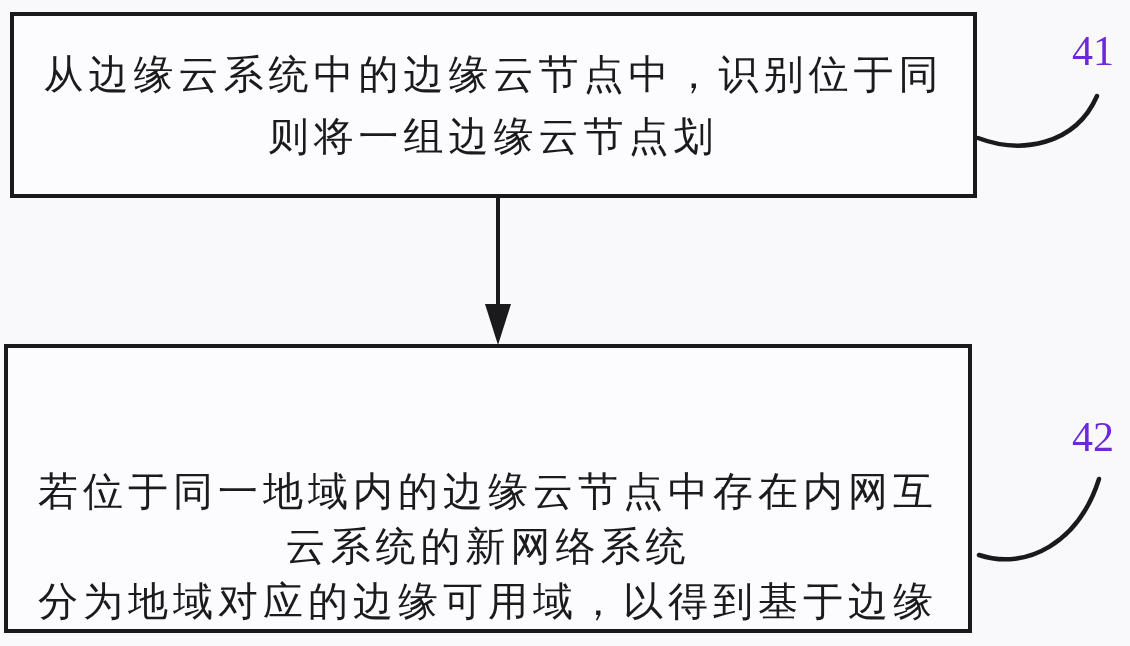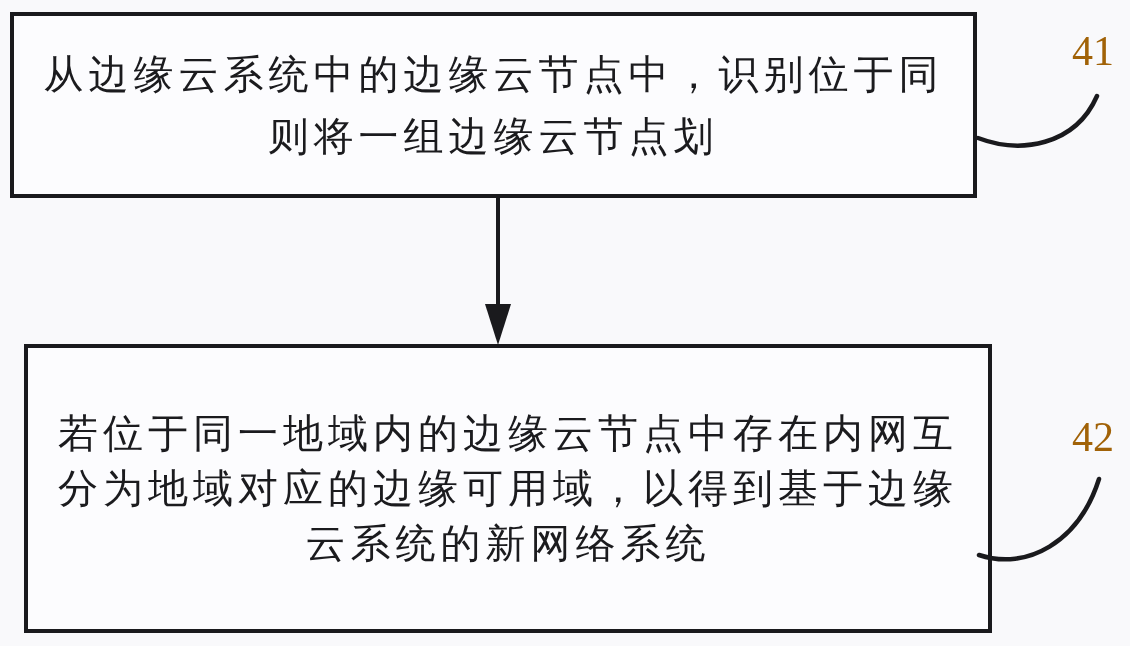--- a/index.html
+++ b/index.html
@@ -24,37 +24,38 @@
     justify-content: center;
     align-items: center;
   }
   .box-41 {
     left: 10px;
     top: 12px;
     width: 967px;
     height: 186px;
   }
   .box-42 {
-    left: 24px;
+    left: 4px;
     top: 344px;
     width: 968px;
     height: 289px;
+    justify-content: flex-end;
   }
   .step-line {
     color: #1b1b1e;
     font-size: 40px;
     letter-spacing: 5px;
     text-align: center;
     white-space: nowrap;
   }
   .box-41 .step-line { line-height: 62px; }
   .box-42 .step-line { line-height: 55px; }
   .ref-label {
     position: absolute;
-    color: #a16207;
+    color: #6d28d9;
     font-family: "Liberation Serif", serif;
     font-size: 42px;
     line-height: 1;
   }
   .ref-41 { left: 1072px; top: 30px; }
   .ref-42 { left: 1072px; top: 416px; }
   .connector-svg {
     position: absolute;
     overflow: visible;
   }
@@ -72,22 +73,22 @@
     <div class="step-line">则将一组边缘云节点划</div>
   </div>
 
   <svg class="connector-svg arrow-svg" width="40" height="150" viewBox="0 0 40 150">
     <line x1="20" y1="2" x2="20" y2="112" stroke="#1a1a1d" stroke-width="4"></line>
     <polygon points="7,108 33,108 20,149" fill="#1a1a1d"></polygon>
   </svg>
 
   <div class="step-box box-42">
     <div class="step-line">若位于同一地域内的边缘云节点中存在内网互</div>
+    <div class="step-line">云系统的新网络系统</div>
     <div class="step-line">分为地域对应的边缘可用域，以得到基于边缘</div>
-    <div class="step-line">云系统的新网络系统</div>
   </div>
 
   <div class="ref-label ref-41">41</div>
   <svg class="connector-svg hook-41-svg" width="135" height="65" viewBox="0 0 135 65">
     <path d="M 3 50 C 45 66, 100 58, 122 8" fill="none" stroke="#1a1a1d" stroke-width="4.5" stroke-linecap="round"></path>
   </svg>
 
   <div class="ref-label ref-42">42</div>
   <svg class="connector-svg hook-42-svg" width="135" height="95" viewBox="0 0 135 95">
     <path d="M 4 85 C 52 101, 104 72, 124 9" fill="none" stroke="#1a1a1d" stroke-width="4.5" stroke-linecap="round"></path>

